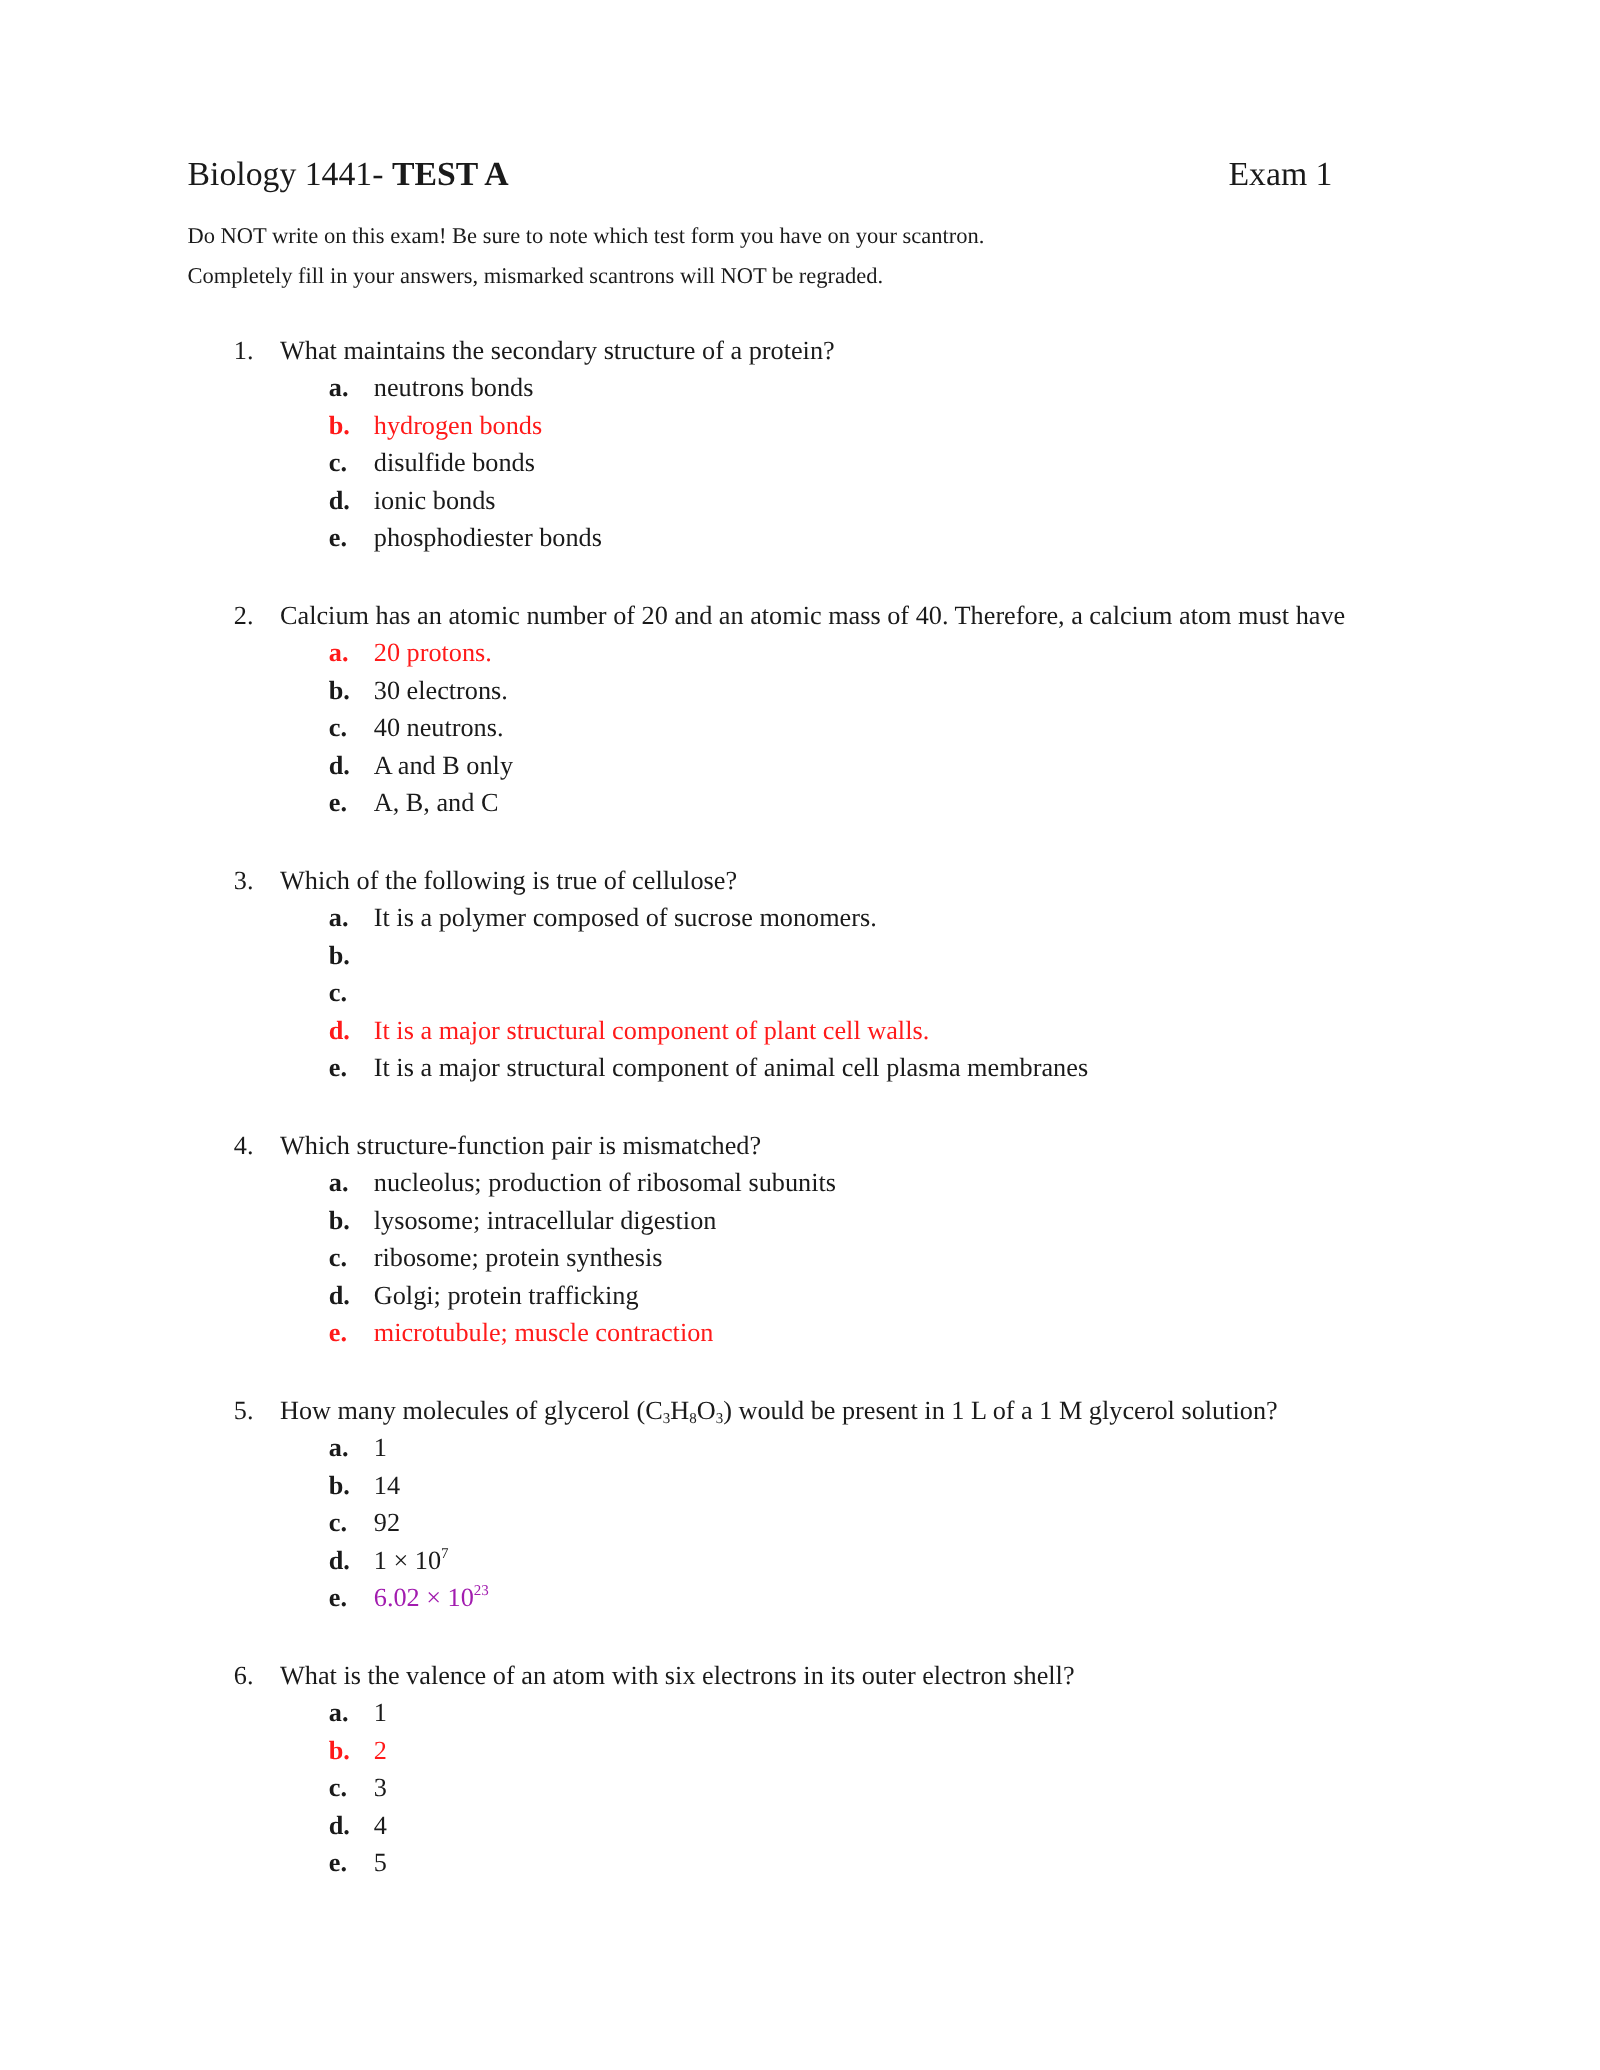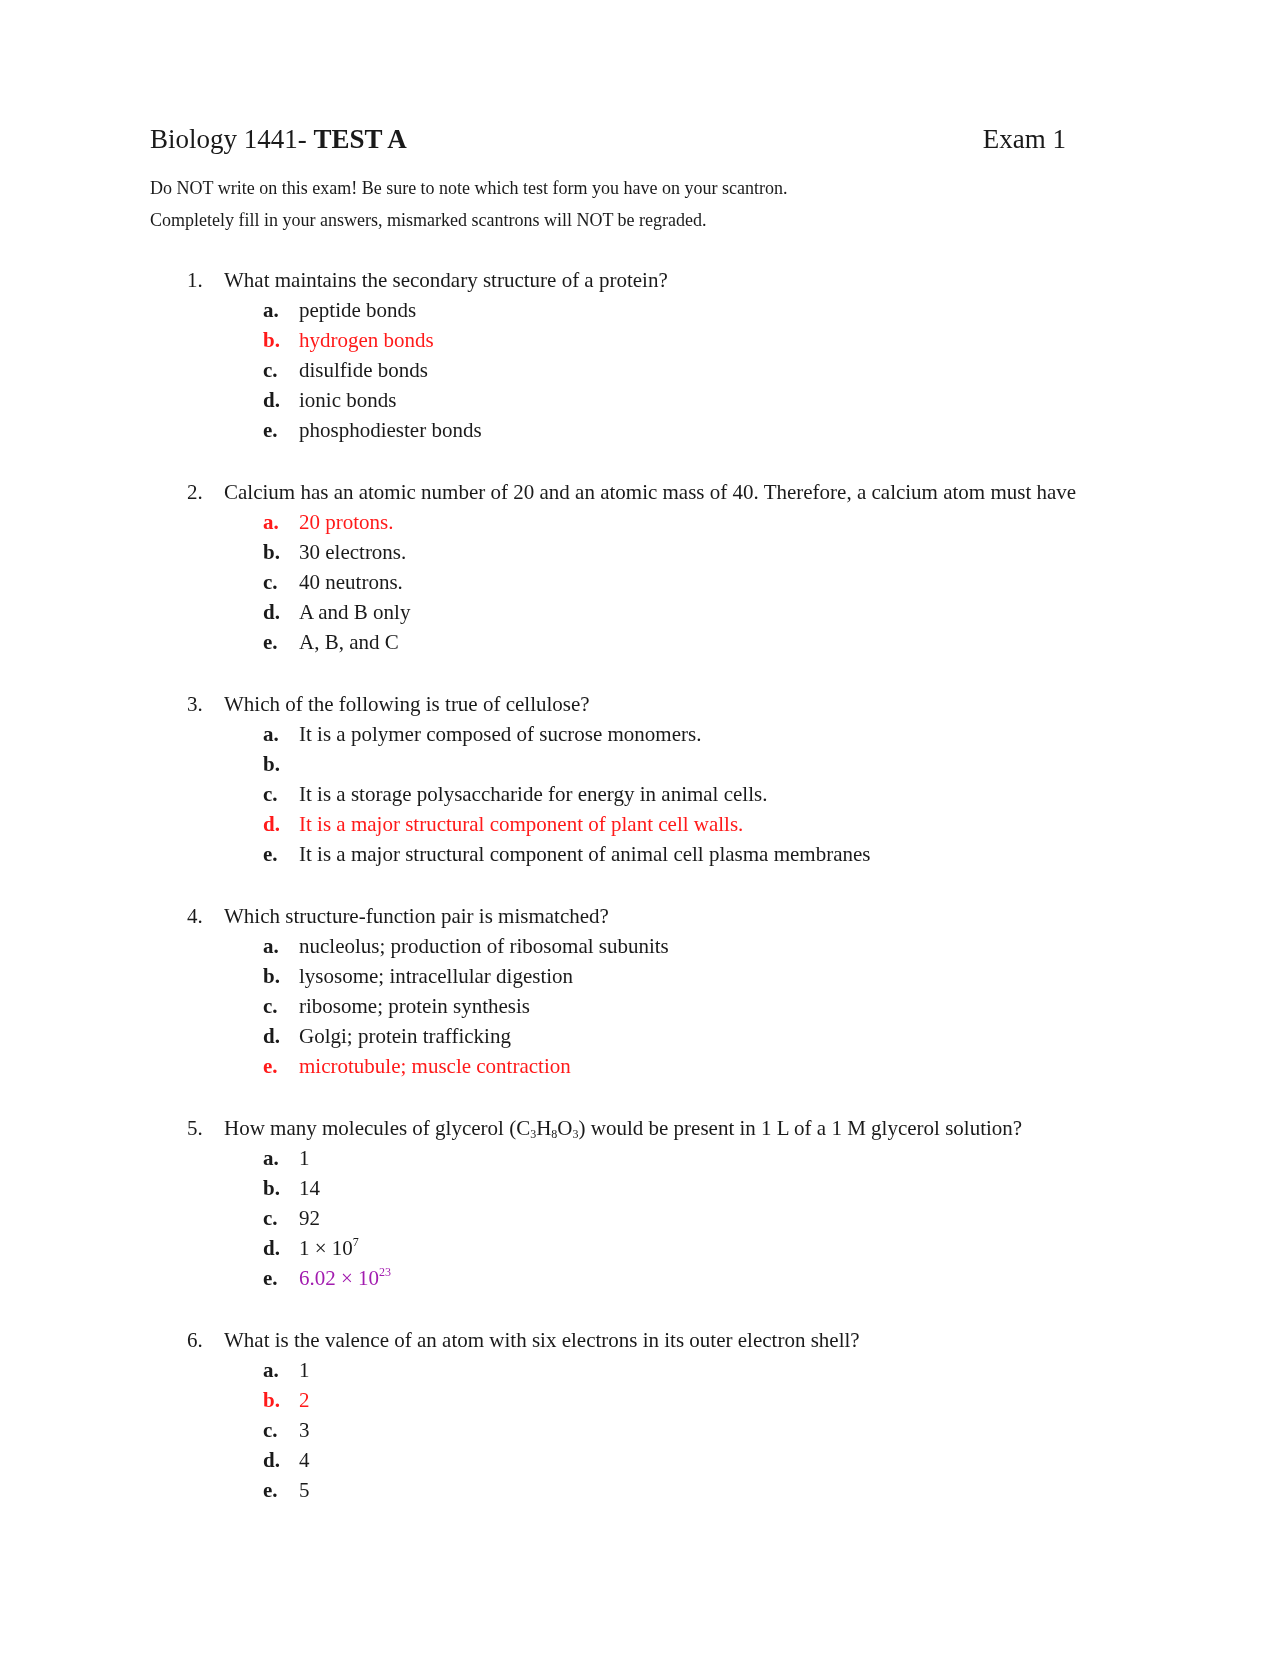--- a/index.html
+++ b/index.html
@@ -50,21 +50,21 @@
   </div>
 
   <div class="questions">
 
     <div class="q">
       <span class="num">1.</span>
       <span class="stem">What maintains the secondary structure of a protein?</span>
       <div class="opts">
         <div class="opt">
             <span class="lbl">a.</span>
-            <span class="txt">peptide bonds</span>
+            <span class="txt">neutrons bonds</span>
           </div>
         <div class="opt red" style="color: rgb(255, 26, 26);">
             <span class="lbl">b.</span>
             <span class="txt bold">hydrogen bonds</span>
           </div>
         <div class="opt">
             <span class="lbl">c.</span>
             <span class="txt">disulfide bonds</span>
           </div>
         <div class="opt">
@@ -111,21 +111,20 @@
       <div class="opts">
         <div class="opt">
             <span class="lbl">a.</span>
             <span class="txt">It is a polymer composed of sucrose monomers.</span>
           </div>
         <div class="opt">
             <span class="lbl">b.</span>
           </div>
         <div class="opt">
             <span class="lbl">c.</span>
-            <span class="txt">It is a storage polysaccharide for energy in animal cells.</span>
           </div>
         <div class="opt red" style="color: rgb(255, 26, 26);">
             <span class="lbl">d.</span>
             <span class="txt bold">It is a major structural component of plant cell walls.</span>
           </div>
         <div class="opt">
             <span class="lbl">e.</span>
             <span class="txt">It is a major structural component of animal cell plasma membranes</span>
           </div>
       </div>

